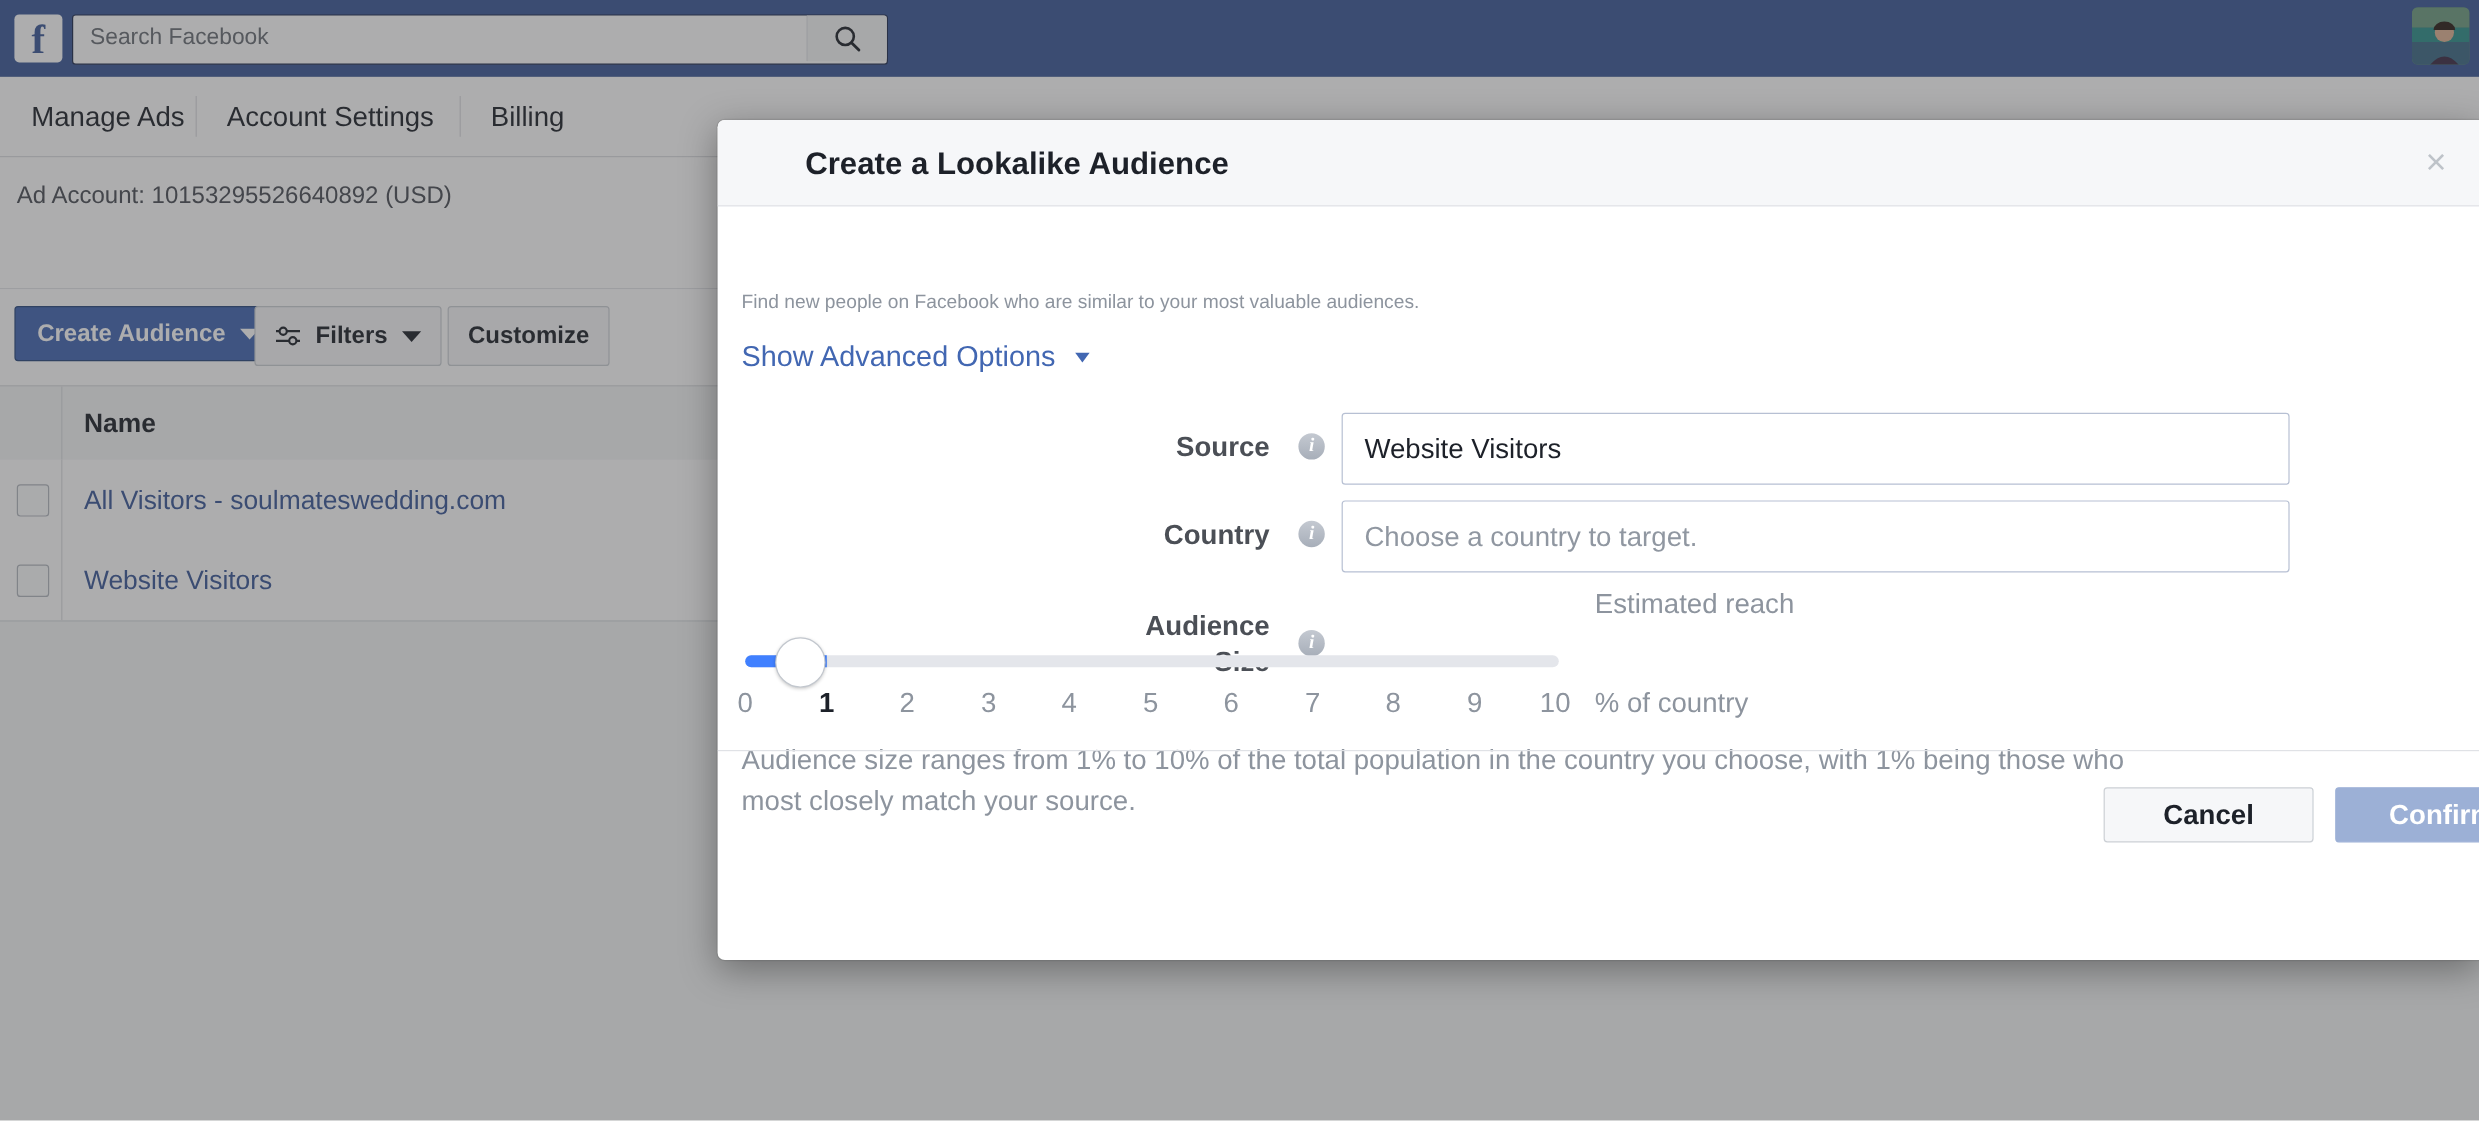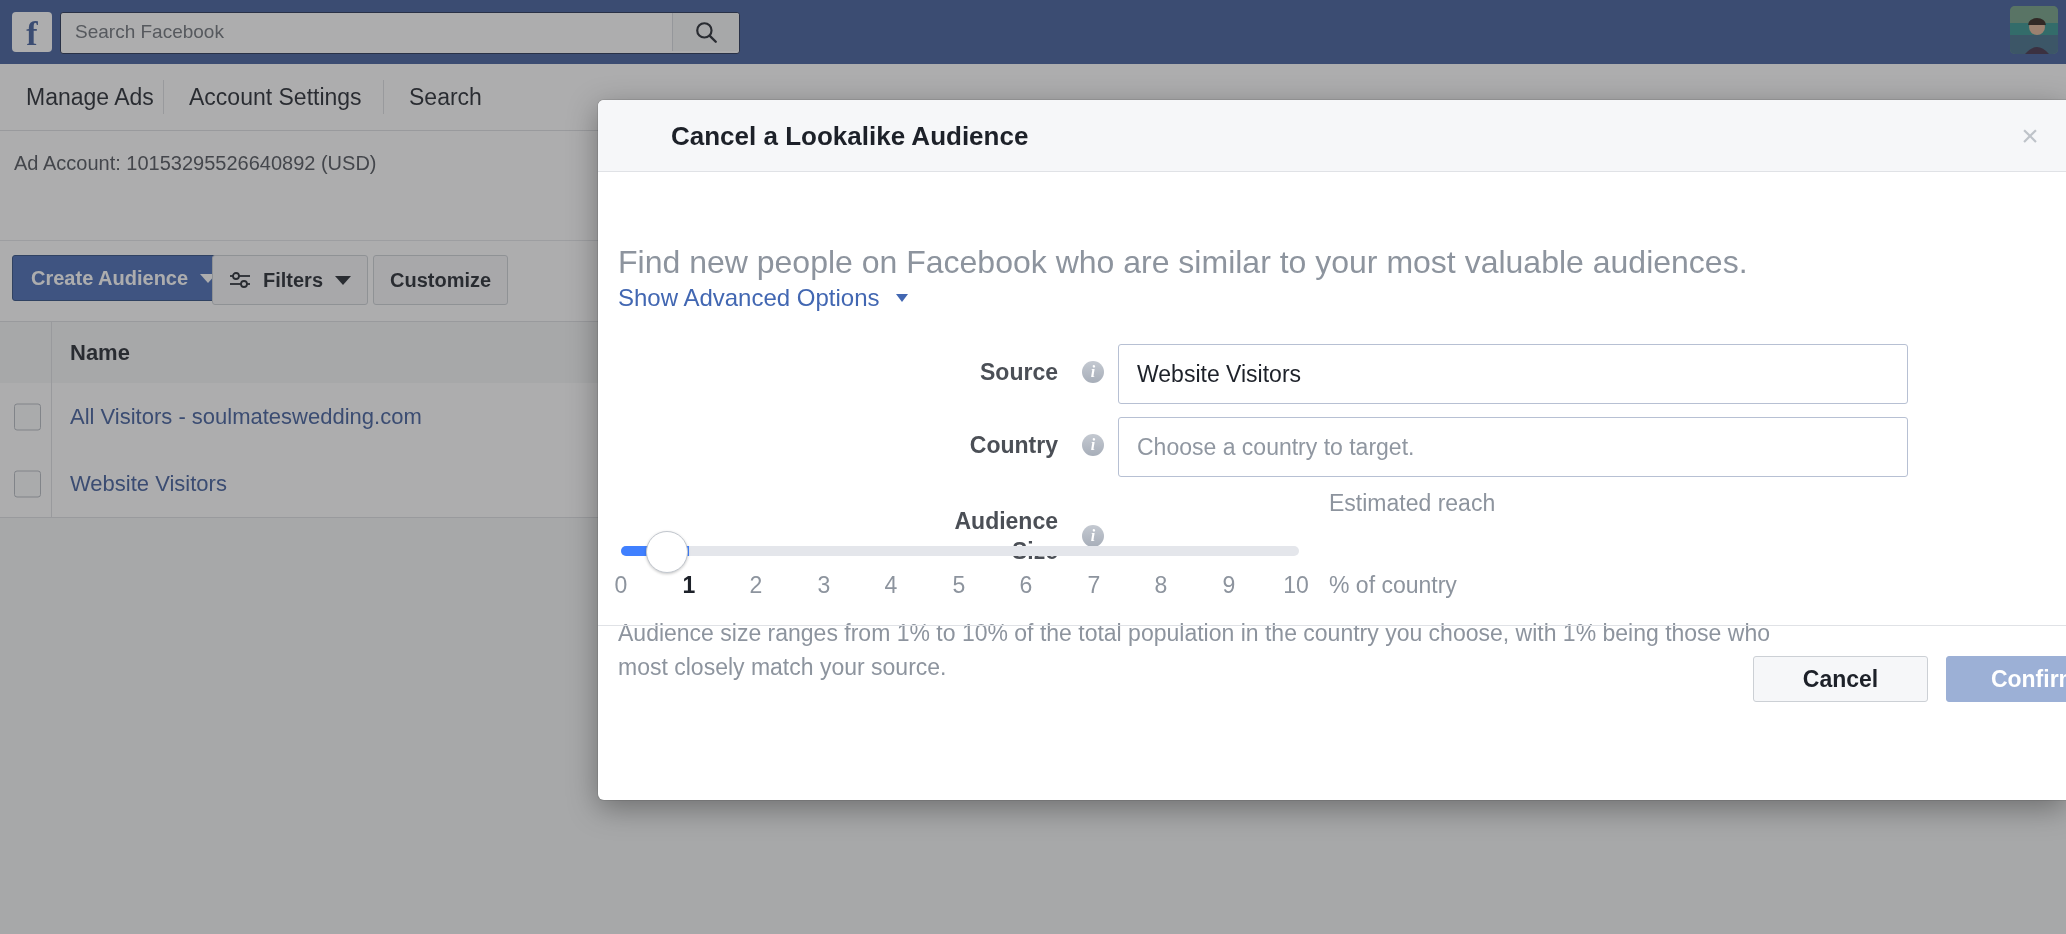--- a/index.html
+++ b/index.html
@@ -58,21 +58,21 @@
   
   .modal{position:absolute;left:598px;top:100px;width:1468px;height:700px;background:#fff;
          border-radius:6px 0 0 6px;box-shadow:0 0 0 1px rgba(0,0,0,.08), 0 8px 30px rgba(0,0,0,.35);overflow:hidden;}
   .mhead{position:absolute;left:0;top:0;width:100%;height:72px;background:#f6f7f9;border-bottom:1px solid #e0e2e6;box-sizing:border-box;}
   .mtitle{position:absolute;left:73px;top:0;height:72px;display:flex;align-items:center;font-size:26px;font-weight:bold;color:#1d2129;}
   .mclose{position:absolute;right:14px;top:14px;width:44px;height:44px;display:flex;align-items:center;justify-content:center;
           font-size:30px;color:#bec3c9;line-height:1;}
   .mbody{position:absolute;left:0;top:72px;width:100%;height:453px;}
   .mfoot{position:absolute;left:0;top:525px;width:100%;height:103px;border-top:1px solid #e0e2e6;}
 
-  .lead{position:absolute;left:20px;top:72px;width:1300px;font-size:32px;color:#8d949e;}
+  .lead{position:absolute;left:20px;top:72px;width:1300px;font-size:16px;color:#8d949e;}
   .advlink{position:absolute;left:20px;top:112px;font-size:24px;color:#4267b2;display:flex;align-items:center;gap:16px;}
   .advcaret{width:0;height:0;border-left:6px solid transparent;border-right:6px solid transparent;border-top:8px solid #4267b2;}
 
   .frow{position:absolute;left:0;width:100%;}
   .flabel{position:absolute;text-align:right;font-size:23px;font-weight:bold;color:#4b4f56;line-height:30px;}
   .infoicon{position:absolute;width:22px;height:22px;border-radius:50%;
             background:linear-gradient(#c4c9d1,#a7aeb9);color:#fff;font-family:"Liberation Serif",serif;font-style:italic;
             font-weight:bold;font-size:16px;display:flex;align-items:center;justify-content:center;box-sizing:border-box;}
   .finput{position:absolute;height:60px;background:#fff;border:1px solid #b7c0d3;border-radius:3px;box-sizing:border-box;
           display:flex;align-items:center;padding:0 18px;font-size:23px;color:#1d2129;}
@@ -130,21 +130,21 @@
     <div class="navtabs">
       <div class="navtab" style="left:0px;">
         <span>Manage Ads</span>
       </div>
       <div class="navsep" style="left:163px;"></div>
       <div class="navtab" style="left:163px;">
         <span>Account Settings</span>
       </div>
       <div class="navsep" style="left:383px;"></div>
       <div class="navtab" style="left:383px;">
-        <span>Search</span>
+        <span>Billing</span>
       </div>
     </div>
 
     <div class="acctline">Ad Account: 10153295526640892 (USD)</div>
     <div class="titlerule"></div>
 
     <div class="toolbar">
       <div class="btn-primary">
         <span>Create Audience</span>
         <i class="caret"></i>
@@ -183,21 +183,21 @@
     </div>
 
     <div class="bottomfill"></div>
   </div>
 
   <div class="dim"></div>
 
   <div class="modal">
 
     <div class="mhead"></div>
-    <div class="mtitle">Cancel a Lookalike Audience</div>
+    <div class="mtitle">Create a Lookalike Audience</div>
     <div class="mclose">×</div>
 
     <div class="mbody">
 
       <div class="lead">Find new people on Facebook who are similar to your most valuable audiences.</div>
 
       <div class="advlink">
         <span>Show Advanced Options</span>
         <i class="advcaret"></i>
       </div>

